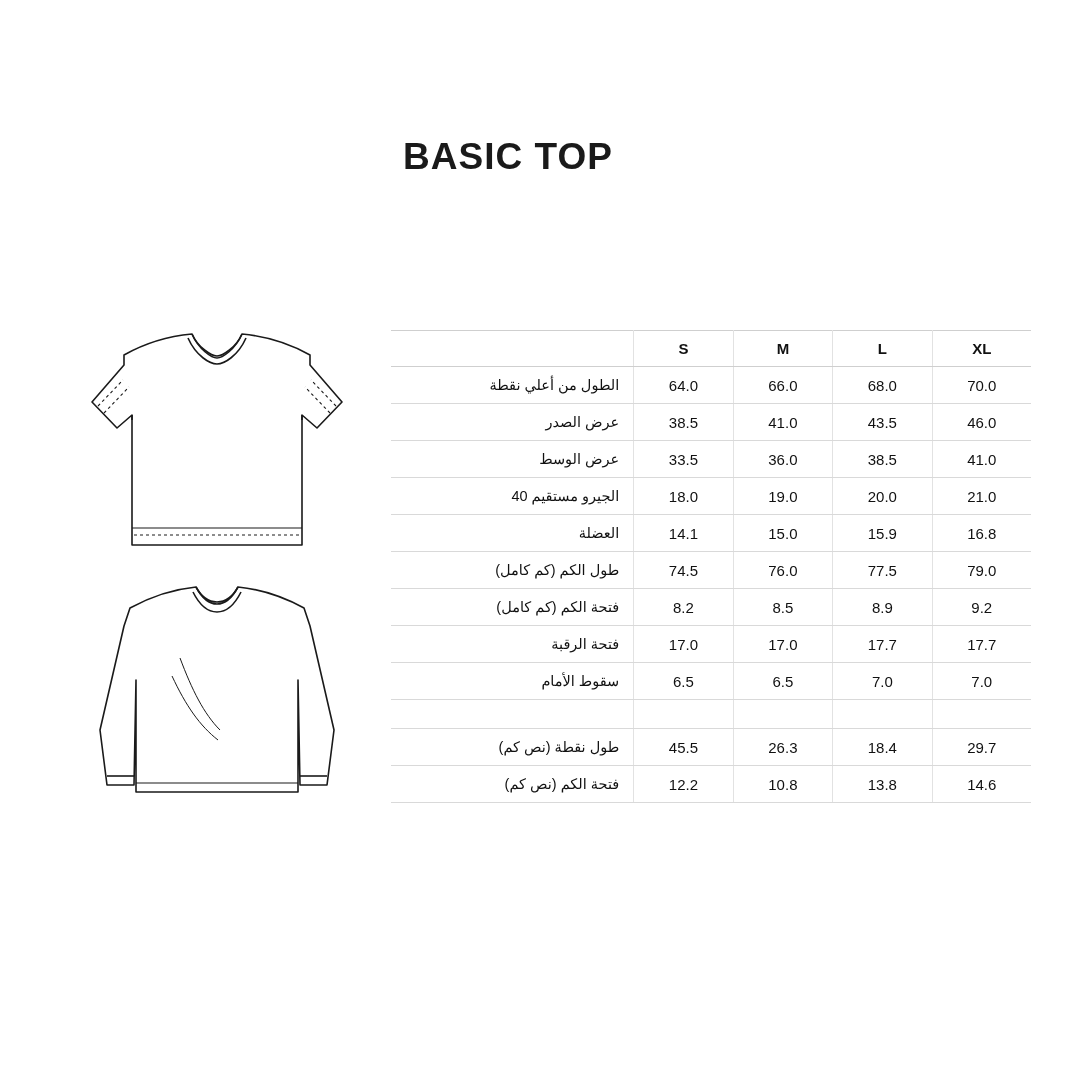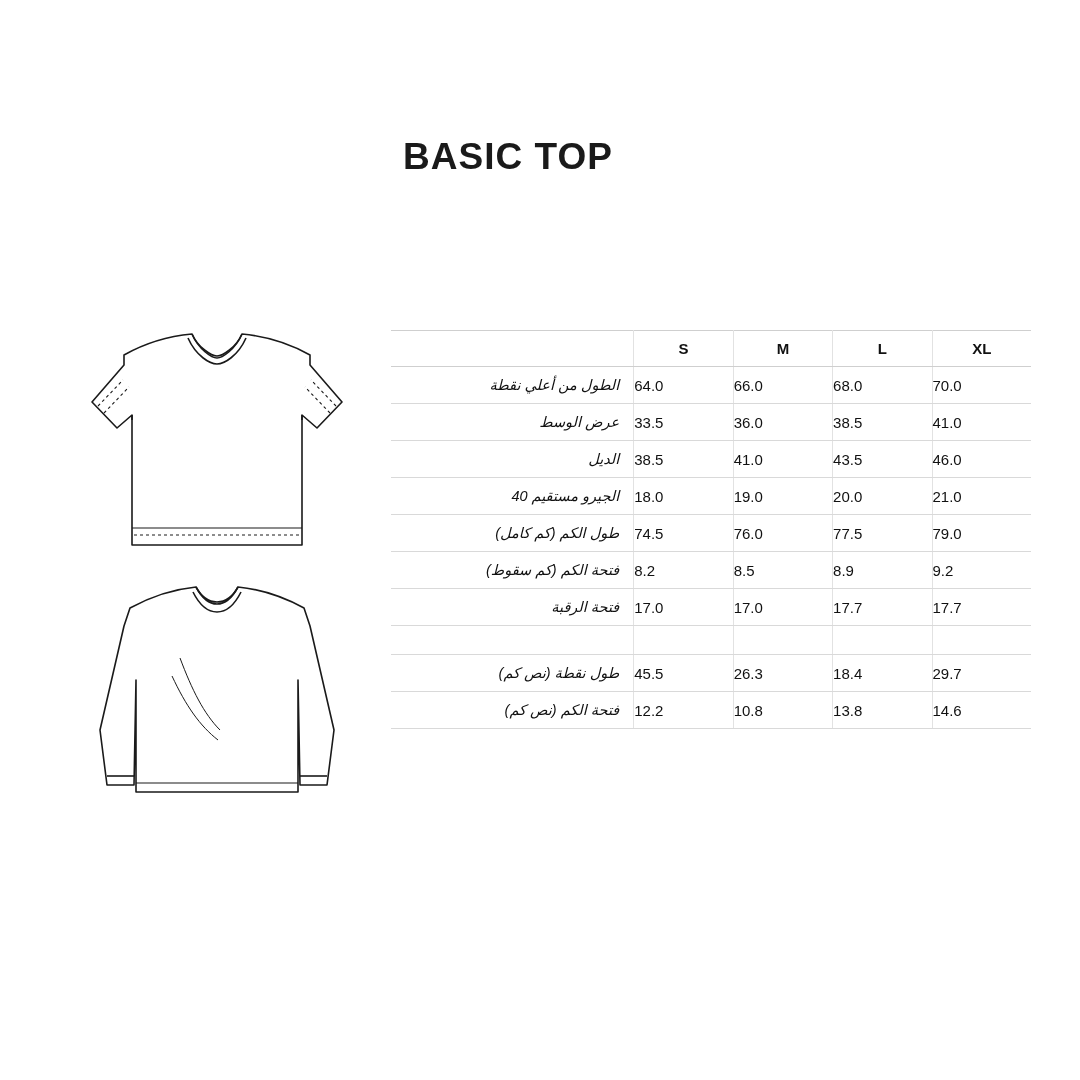--- a/index.html
+++ b/index.html
@@ -79,25 +79,24 @@
   .size-table .hdr-row th.label-col {
     border-bottom: 1px solid #cfcfcf;
   }
   .label-col {
     width: 235px;
     text-align: right;
     padding-right: 14px !important;
     direction: rtl;
     font-size: 14.5px;
     color: #111;
-    font-style: italic;
   }
   .val-col {
     width: 101px;
-    text-align: left;
+    text-align: center;
     font-size: 15px;
     color: #111;
     border-left: 1px solid #e2e2e2;
   }
   .spacer-row td {
     height: 28px;
     border-bottom: 1px solid #d9d9d9;
   }
   .spacer-row td.val-col { border-left: 1px solid #e2e2e2; }
   .top-line {
@@ -174,61 +173,75 @@
   </thead>
   <tbody>
     <tr>
         <td class="label-col">الطول من أعلي نقطة</td>
         <td class="val-col">64.0</td>
         <td class="val-col">66.0</td>
         <td class="val-col">68.0</td>
         <td class="val-col">70.0</td>
       </tr>
     <tr>
+        <td class="label-col">عرض الصدر</td>
+        <td class="val-col">38.5</td>
+        <td class="val-col">41.0</td>
+        <td class="val-col">43.5</td>
+        <td class="val-col">46.0</td>
+      </tr>
+    <tr>
         <td class="label-col">عرض الوسط</td>
         <td class="val-col">33.5</td>
         <td class="val-col">36.0</td>
         <td class="val-col">38.5</td>
         <td class="val-col">41.0</td>
       </tr>
     <tr>
-        <td class="label-col">الديل</td>
-        <td class="val-col">38.5</td>
-        <td class="val-col">41.0</td>
-        <td class="val-col">43.5</td>
-        <td class="val-col">46.0</td>
-      </tr>
-    <tr>
         <td class="label-col">الجيرو مستقيم  40</td>
         <td class="val-col">18.0</td>
         <td class="val-col">19.0</td>
         <td class="val-col">20.0</td>
         <td class="val-col">21.0</td>
       </tr>
     <tr>
+        <td class="label-col">العضلة</td>
+        <td class="val-col">14.1</td>
+        <td class="val-col">15.0</td>
+        <td class="val-col">15.9</td>
+        <td class="val-col">16.8</td>
+      </tr>
+    <tr>
         <td class="label-col">طول الكم (كم كامل)</td>
         <td class="val-col">74.5</td>
         <td class="val-col">76.0</td>
         <td class="val-col">77.5</td>
         <td class="val-col">79.0</td>
       </tr>
     <tr>
-        <td class="label-col">فتحة الكم (كم سقوط)</td>
+        <td class="label-col">فتحة الكم (كم كامل)</td>
         <td class="val-col">8.2</td>
         <td class="val-col">8.5</td>
         <td class="val-col">8.9</td>
         <td class="val-col">9.2</td>
       </tr>
     <tr>
         <td class="label-col">فتحة الرقبة</td>
         <td class="val-col">17.0</td>
         <td class="val-col">17.0</td>
         <td class="val-col">17.7</td>
         <td class="val-col">17.7</td>
       </tr>
+    <tr>
+        <td class="label-col">سقوط الأمام</td>
+        <td class="val-col">6.5</td>
+        <td class="val-col">6.5</td>
+        <td class="val-col">7.0</td>
+        <td class="val-col">7.0</td>
+      </tr>
     <tr class="spacer-row">
         <td class="label-col"></td>
         <td class="val-col"></td>
         <td class="val-col"></td>
         <td class="val-col"></td>
         <td class="val-col"></td>
       </tr>
     <tr>
         <td class="label-col">طول نقطة (نص كم)</td>
         <td class="val-col">45.5</td>

